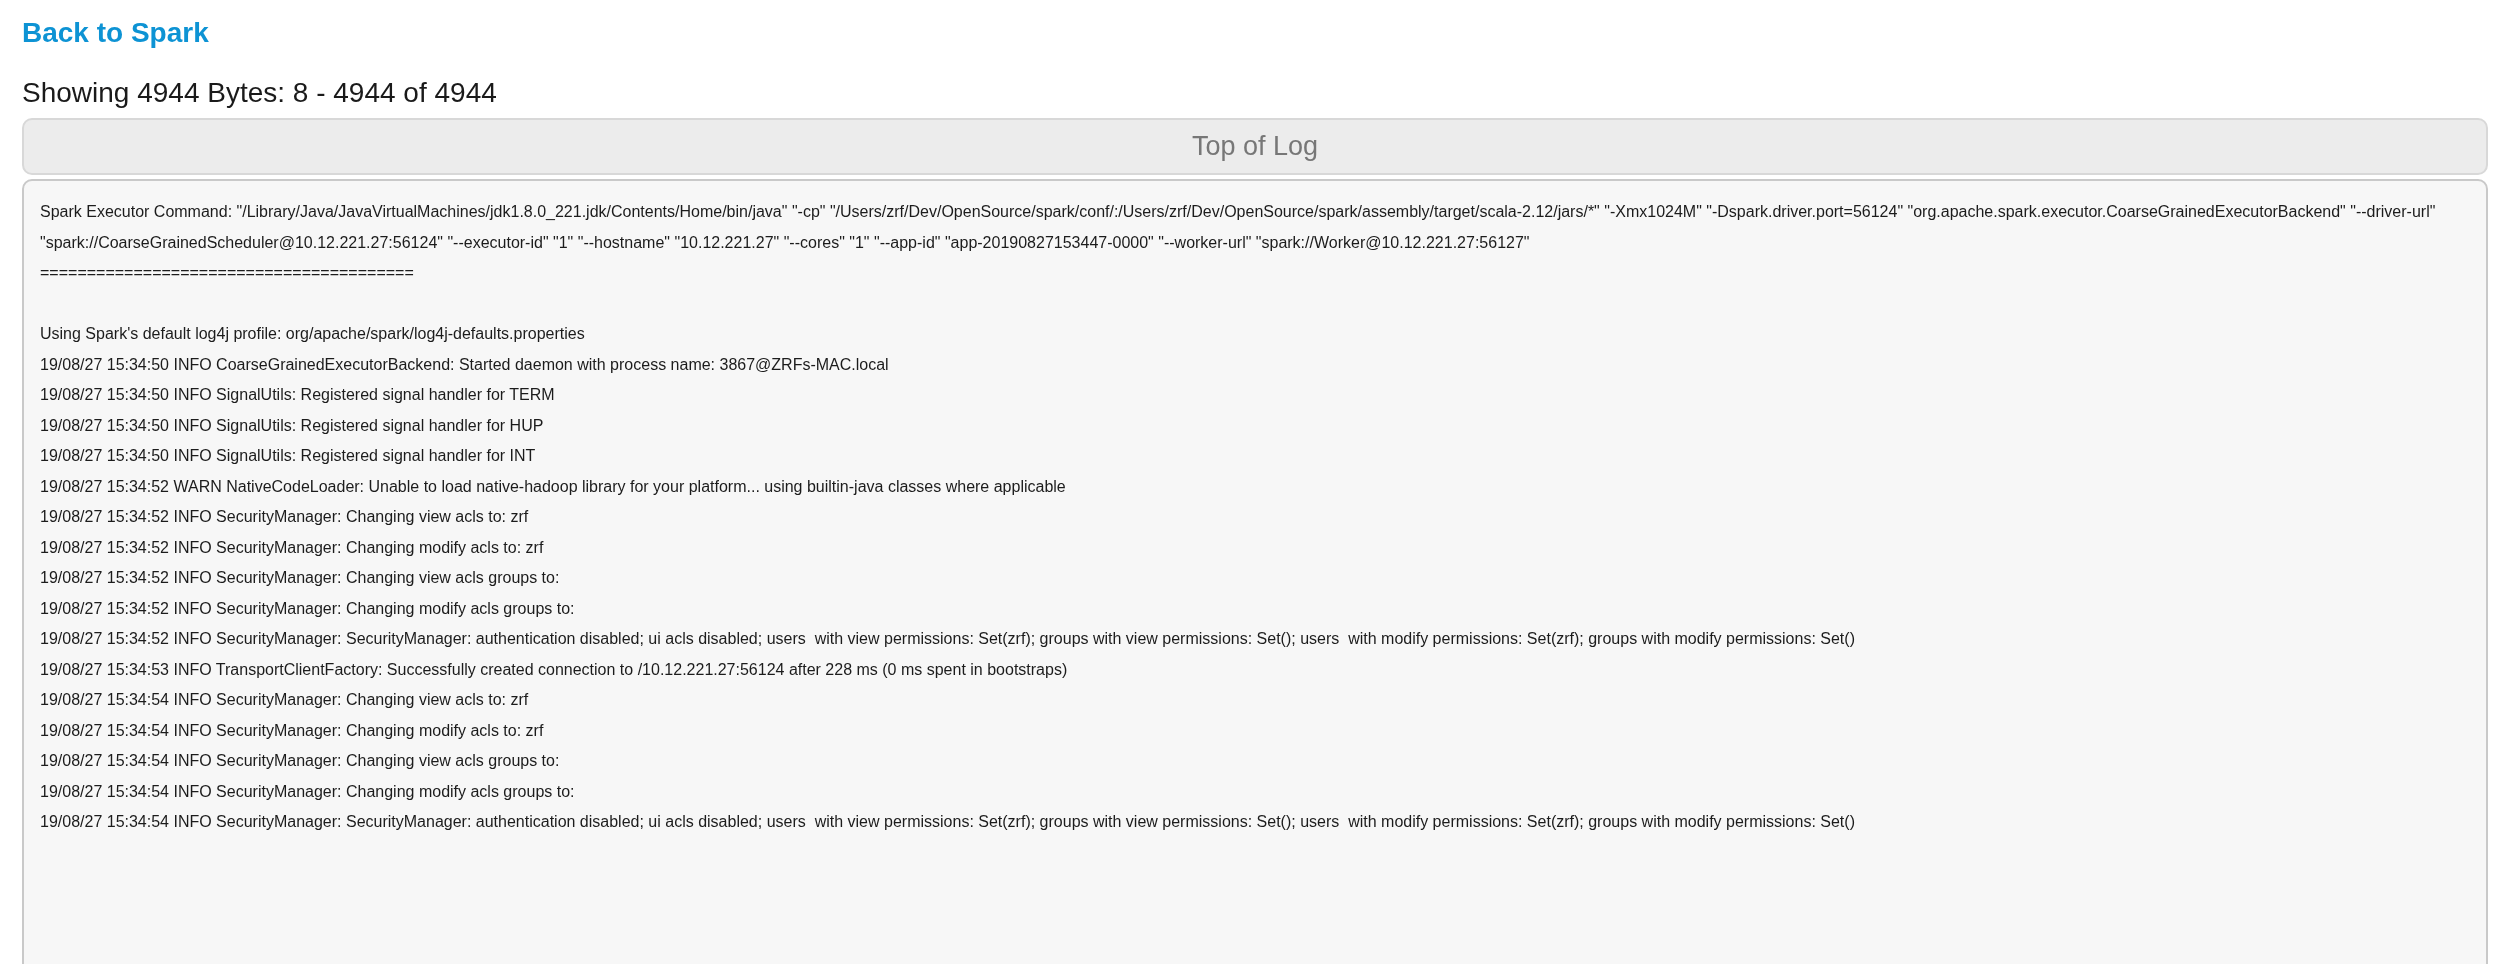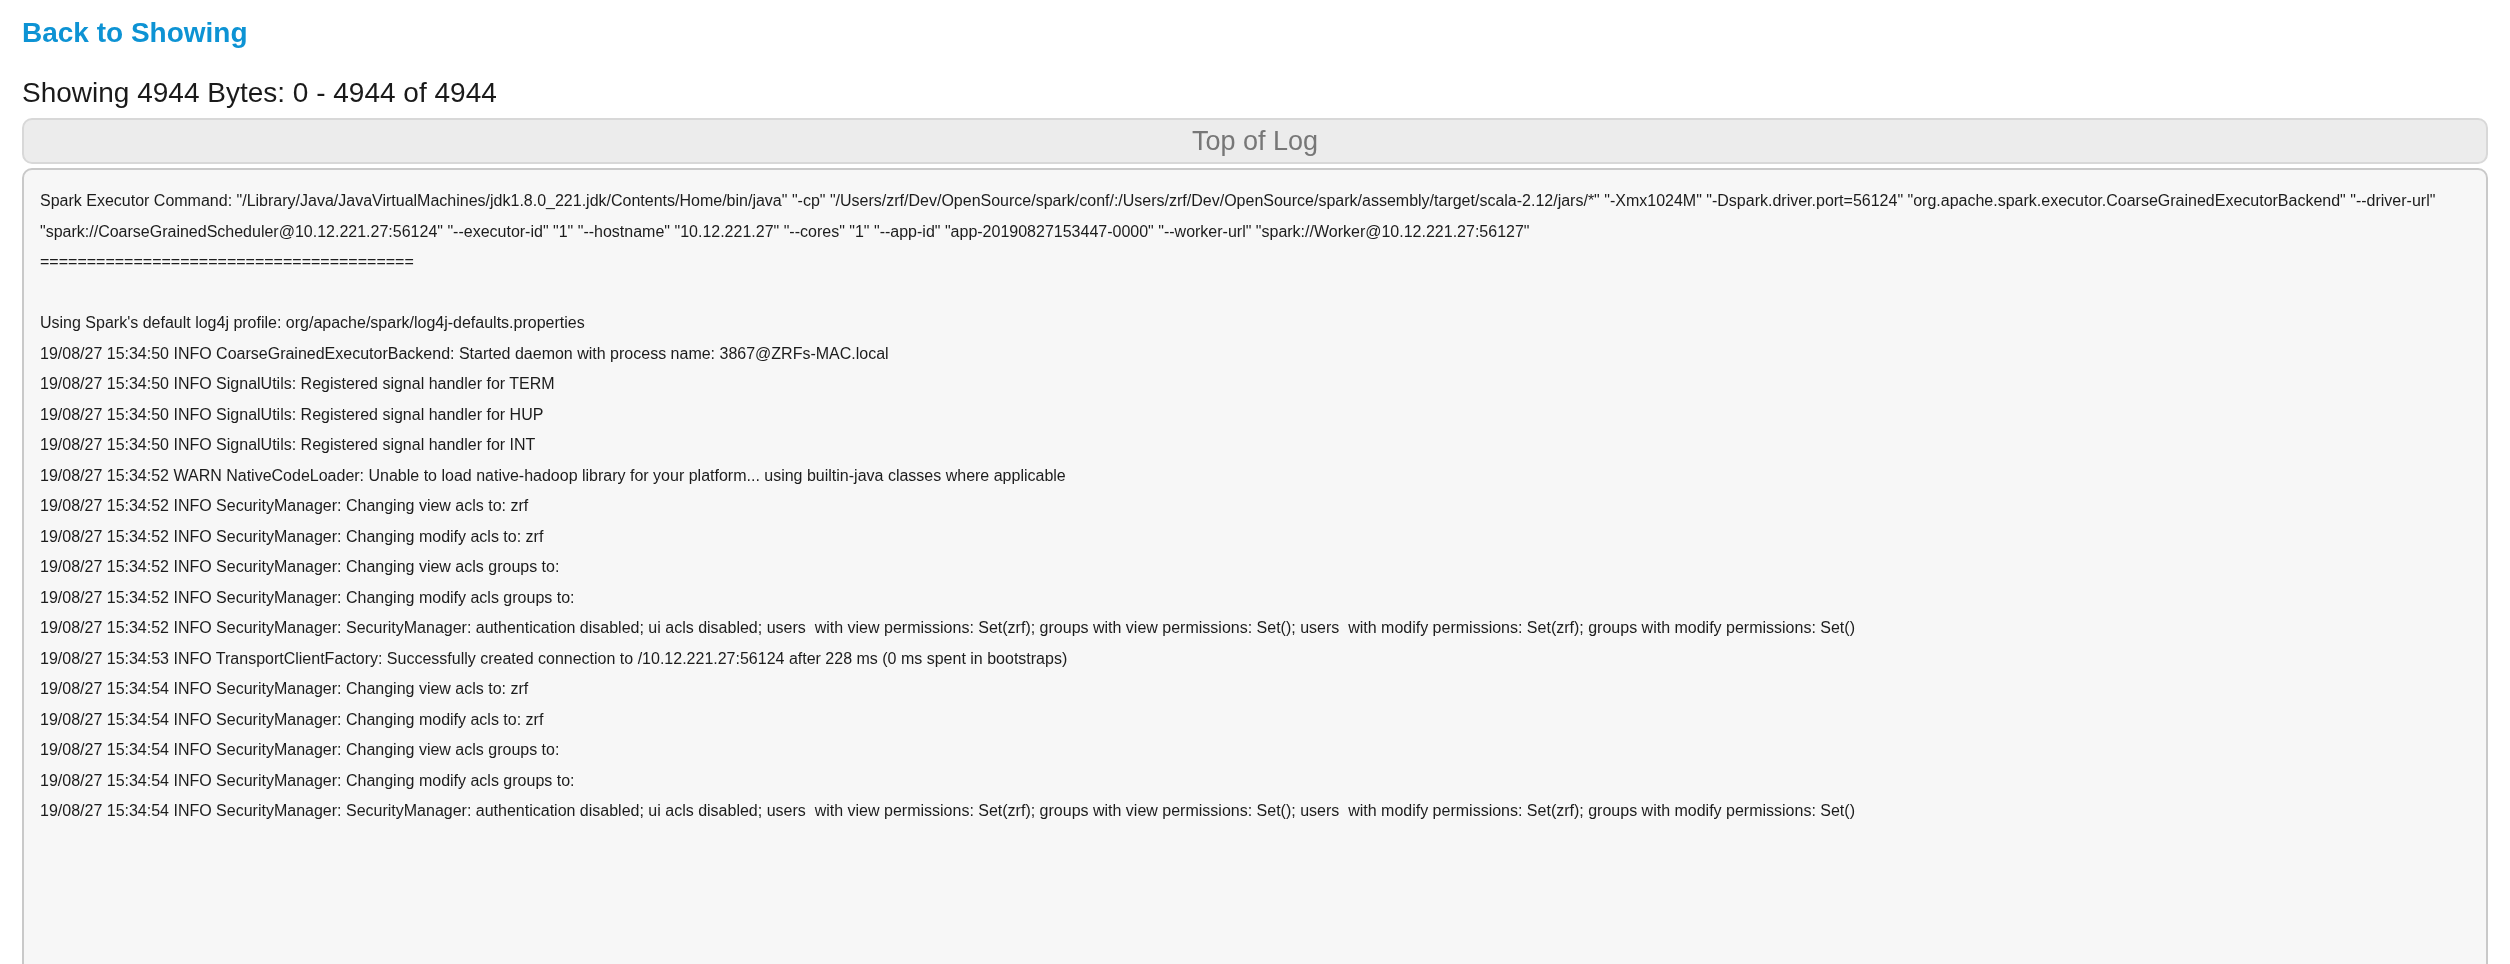--- a/index.html
+++ b/index.html
@@ -29,21 +29,21 @@
     line-height: 34px;
   }
   .byte-info {
     margin: 26px 0 0 10px;
     font-size: 28px;
     line-height: 34px;
     color: #1a1a1a;
   }
   .log-header-bar {
     margin: 8px 10px 4px 10px;
-    height: 46px;
+    height: 57px;
     background: #ececec;
     border: 2px solid #d8d8d8;
     border-radius: 10px;
     box-sizing: border-box;
     display: flex;
     align-items: center;
     justify-content: center;
     font-size: 27px;
     color: #777777;
   }
@@ -66,23 +66,23 @@
     white-space: pre-wrap;
     overflow-wrap: break-word;
     word-break: normal;
   }
 </style>
 </head>
 <body>
 
 <div class="page">
 
-  <a href="#" class="back-link">Back to Showing</a>
+  <a href="#" class="back-link">Back to Spark</a>
 
-  <div class="byte-info">Showing 4944 Bytes: 0 - 4944 of 4944</div>
+  <div class="byte-info">Showing 4944 Bytes: 8 - 4944 of 4944</div>
 
   <div class="log-header-bar">
     <span>Top of Log</span>
   </div>
 
   <div class="log-box">
     <pre class="log-text">Spark Executor Command: "/Library/Java/JavaVirtualMachines/jdk1.8.0_221.jdk/Contents/Home/bin/java" "-cp" "/Users/zrf/Dev/OpenSource/spark/conf/:/Users/zrf/Dev/OpenSource/spark/assembly/target/scala-2.12/jars/*" "-Xmx1024M" "-Dspark.driver.port=56124" "org.apache.spark.executor.CoarseGrainedExecutorBackend" "--driver-url" "spark://CoarseGrainedScheduler@10.12.221.27:56124" "--executor-id" "1" "--hostname" "10.12.221.27" "--cores" "1" "--app-id" "app-20190827153447-0000" "--worker-url" "spark://Worker@10.12.221.27:56127"
 ========================================
 
 Using Spark's default log4j profile: org/apache/spark/log4j-defaults.properties

